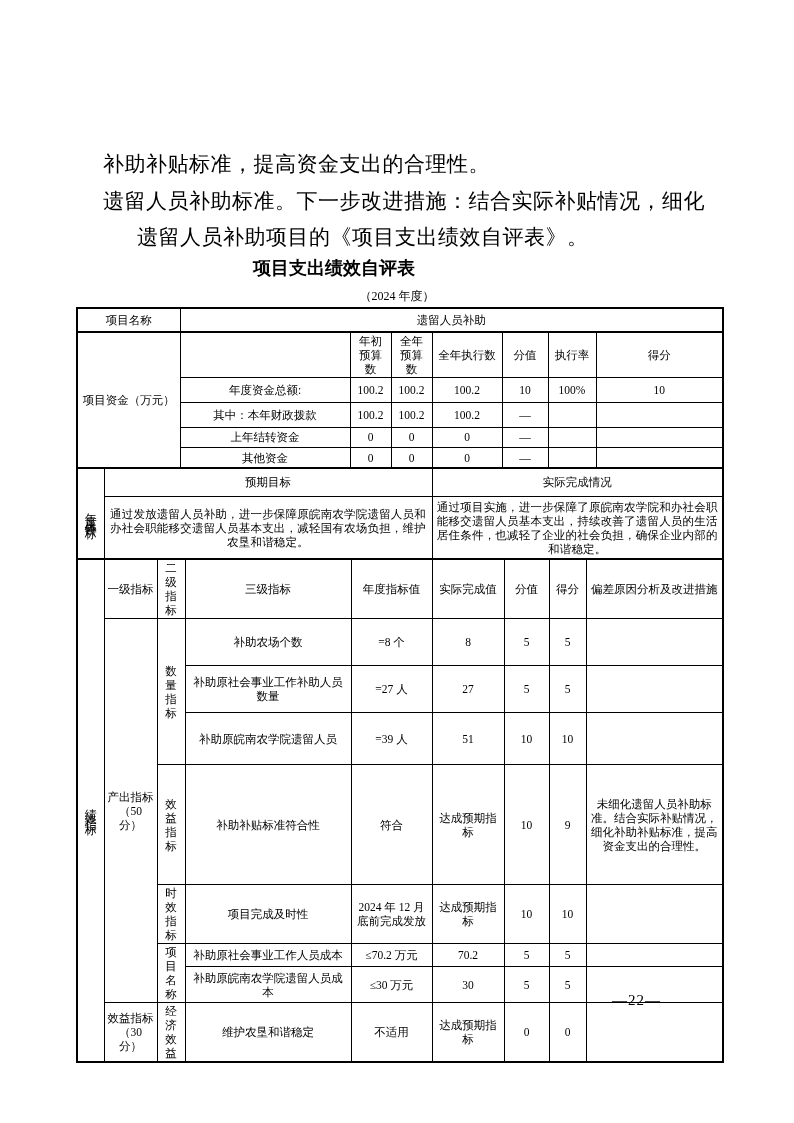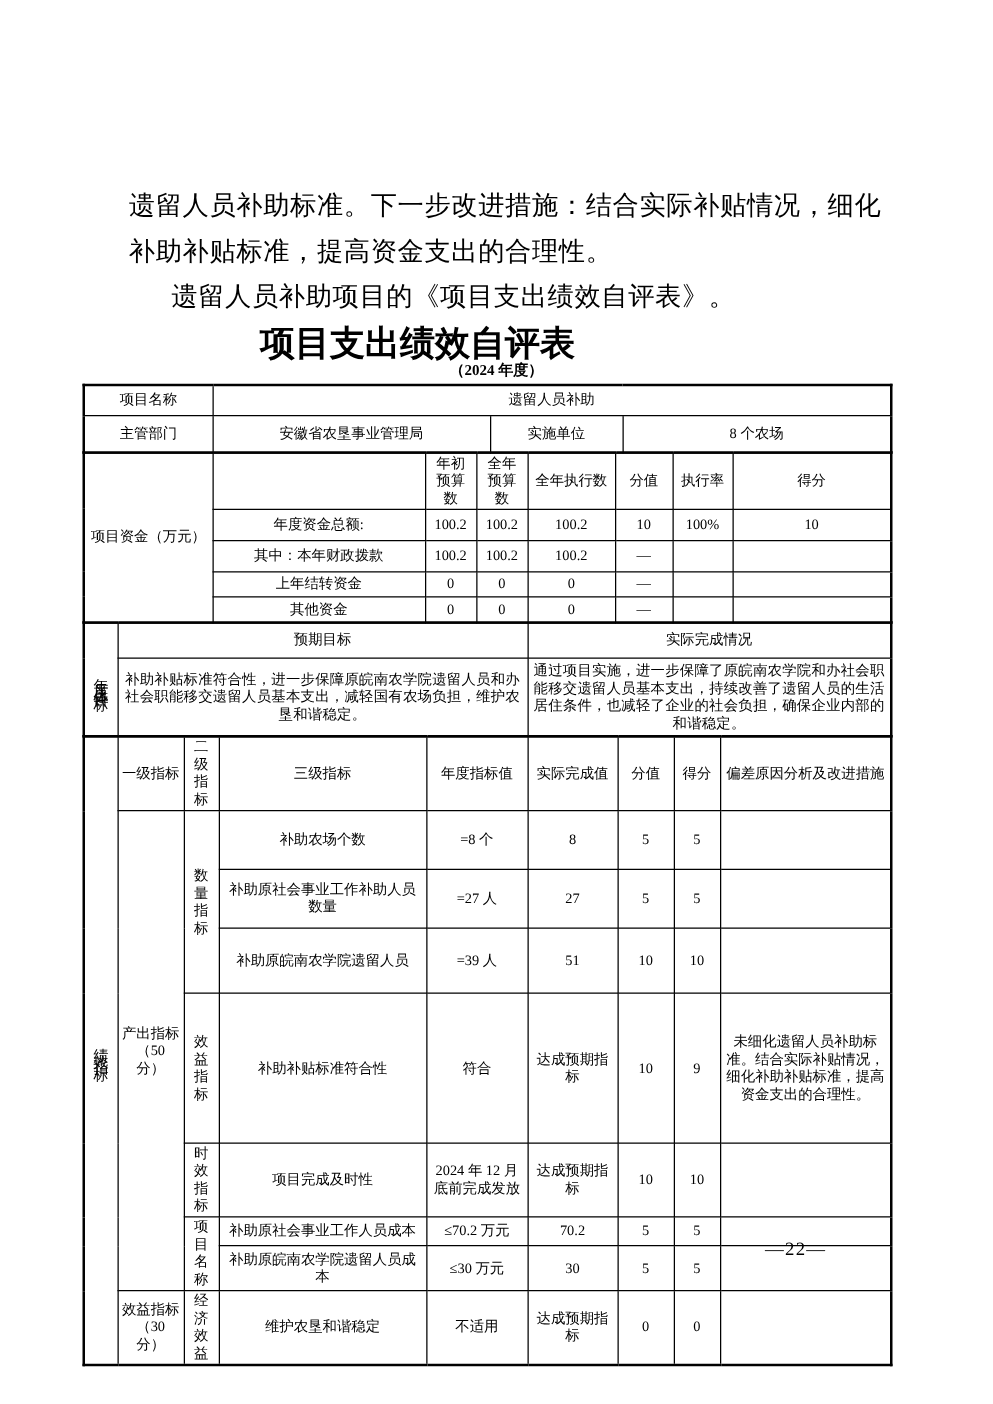--- a/index.html
+++ b/index.html
@@ -2,23 +2,23 @@
 <html><head>
 <meta charset="utf-8">
 <style>
   html,body{margin:0;padding:0;background:#fff;}
   .page{position:relative;width:794px;height:1123px;background:#ffffff;overflow:hidden;
         font-family:"Liberation Serif","DejaVu Serif",serif;color:#000;}
   .intro{position:absolute;top:146px;left:103px;width:610px;}
   .intro .line{font-size:21px;line-height:36.5px;white-space:nowrap;letter-spacing:0.5px;}
   .intro .indent{padding-left:34px;}
   .doc-title{position:absolute;top:256px;left:0;width:668px;text-align:center;
-             font-family:"Liberation Sans","DejaVu Sans",sans-serif;font-weight:bold;font-size:28px;}
-  .doc-subtitle{position:absolute;top:288px;left:0;width:794px;text-align:center;font-size:12px;font-weight:bold;}
-  .tables{position:absolute;top:307px;left:66px;width:646px;}
+             font-family:"Liberation Sans","DejaVu Sans",sans-serif;font-weight:bold;font-size:18px;}
+  .doc-subtitle{position:absolute;top:288px;left:0;width:794px;text-align:center;font-size:12px;}
+  .tables{position:absolute;top:307px;left:76px;width:646px;}
   table.tbl{border-collapse:collapse;table-layout:fixed;width:646px;}
   table.tbl + table.tbl{margin-top:-2px;}
   .tbl td{border:1px solid #000;font-size:11.5px;text-align:center;vertical-align:middle;
           padding:1px 3px;line-height:14px;overflow:hidden;word-break:break-all;}
   .tbl tr:first-child td{border-top-width:2px;}
   .tbl td:last-child{border-right-width:2px;}
   .edge-l{border-left-width:2px !important;}
   .edge-b{border-bottom-width:2px !important;}
   .tbl-d tr.last-row td{border-bottom-width:2px;}
   .vcell{writing-mode:vertical-lr;text-orientation:upright;letter-spacing:3px;
@@ -30,47 +30,41 @@
   .devtxt{font-size:10.5px;line-height:14px;}
   .small{font-size:10.5px;}
   .pagenum{position:absolute;top:992px;left:612px;font-size:15px;letter-spacing:1px;}
 </style>
 </head>
 <body>
 
 <div class="page">
 
   <div class="intro">
+    <div class="line">补助补贴标准，提高资金支出的合理性。</div>
     <div class="line">遗留人员补助标准。下一步改进措施：结合实际补贴情况，细化</div>
-    <div class="line">补助补贴标准，提高资金支出的合理性。</div>
     <div class="line indent">遗留人员补助项目的《项目支出绩效自评表》。</div>
   </div>
 
   <div class="doc-title">项目支出绩效自评表</div>
   <div class="doc-subtitle">（2024 年度）</div>
 
   <div class="tables">
 
     <table class="tbl tbl-a">
       <colgroup>
           <col style="width:103px">
           <col style="width:222px">
           <col style="width:106px">
           <col style="width:215px">
         </colgroup>
       <tbody>
           <tr style="height:24px">
         <td class="edge-l">项目名称</td>
         <td colspan="3">遗留人员补助</td>
-      </tr>
-      <tr style="height:30px">
-        <td class="edge-l">主管部门</td>
-        <td>安徽省农垦事业管理局</td>
-        <td>实施单位</td>
-        <td>8 个农场</td>
       </tr>
     </tbody>
       </table>
 
     <table class="tbl tbl-b">
       <colgroup>
           <col style="width:103px">
           <col style="width:170px">
           <col style="width:41px">
           <col style="width:41px">
@@ -135,21 +129,21 @@
           <col style="width:328px">
           <col style="width:291px">
         </colgroup>
       <tbody>
           <tr style="height:29px">
         <td rowspan="2" class="edge-l vwrap"><span class="vcell">年度总体目标</span></td>
         <td>预期目标</td>
         <td>实际完成情况</td>
       </tr>
       <tr style="height:63px">
-        <td class="goaltxt">补助补贴标准符合性，进一步保障原皖南农学院遗留人员和办社会职能移交遗留人员基本支出，减轻国有农场负担，维护农垦和谐稳定。</td>
+        <td class="goaltxt">通过发放遗留人员补助，进一步保障原皖南农学院遗留人员和办社会职能移交遗留人员基本支出，减轻国有农场负担，维护农垦和谐稳定。</td>
         <td class="goaltxt">通过项目实施，进一步保障了原皖南农学院和办社会职能移交遗留人员基本支出，持续改善了遗留人员的生活居住条件，也减轻了企业的社会负担，确保企业内部的和谐稳定。</td>
       </tr>
     </tbody>
       </table>
 
     <table class="tbl tbl-d">
       <colgroup>
           <col style="width:27px">
           <col style="width:53px">
           <col style="width:28px">

